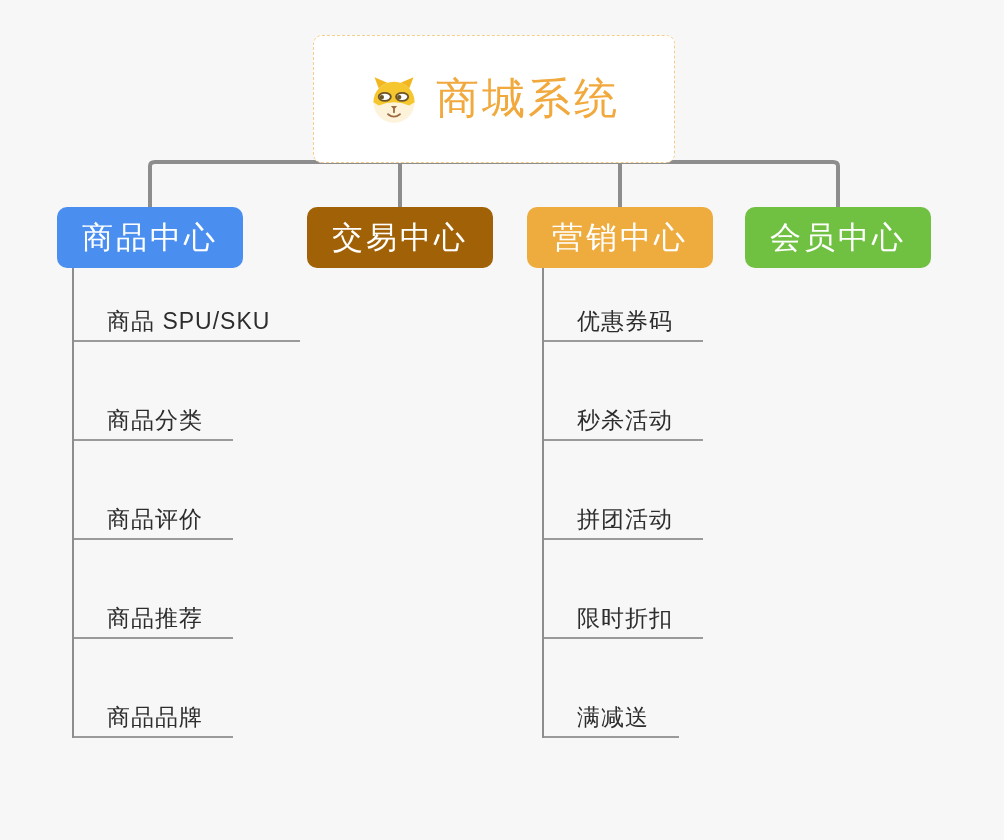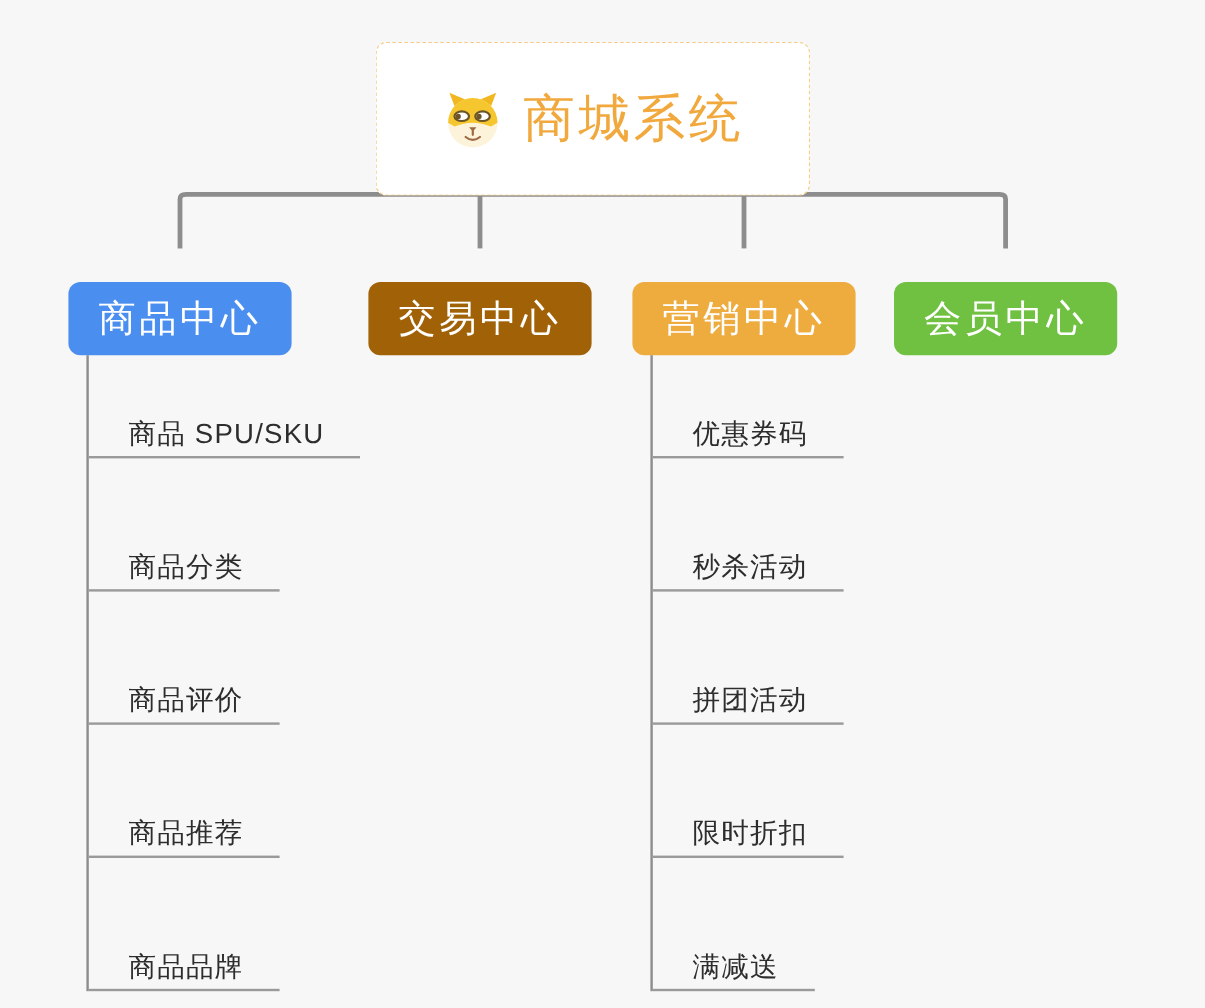--- a/index.html
+++ b/index.html
@@ -17,39 +17,39 @@
     display:flex;align-items:center;justify-content:center;gap:16px;
   }
   .root-title{
     color:var(--root-accent,#f1a93e);
     font-size:43px;letter-spacing:3px;font-weight:500;white-space:nowrap;
   }
   .dog{width:52px;height:52px;flex:0 0 auto;}
   
   .connectors{position:absolute;left:0;top:0;pointer-events:none;}
   
-  .column{position:absolute;top:207px;width:260px;margin-top:28px;}
+  .column{position:absolute;top:207px;width:260px;}
   .branch-box{
     width:186px;height:61px;border-radius:10px;
     display:flex;align-items:center;justify-content:center;
     color:#ffffff;font-size:31px;letter-spacing:3px;white-space:nowrap;
   }
   .children{
     margin-left:15px;
     border-left:2.5px solid var(--line,#8d8d8d);
   }
   .child{
     box-sizing:border-box;
-    height:111px;
+    height:99px;
     width:max-content;
     padding:0 30px 7px 33px;
     display:flex;align-items:flex-end;
     border-bottom:2px solid var(--underline,#9a9a9a);
   }
-  .child:first-child{height:86px;}
+  .child:first-child{height:74px;}
   .child-label{
     color:var(--text,#2d2d2d);
     font-size:23px;letter-spacing:1px;white-space:nowrap;line-height:1;
   }
 </style>
 </head>
 <body style="--bg: #f7f7f7; --line: #8d8d8d; --underline: #9a9a9a; --text: #2d2d2d; --root-accent: #f1a93e; --root-border: #f6cd8a;">
 
 <div class="stage">
 

